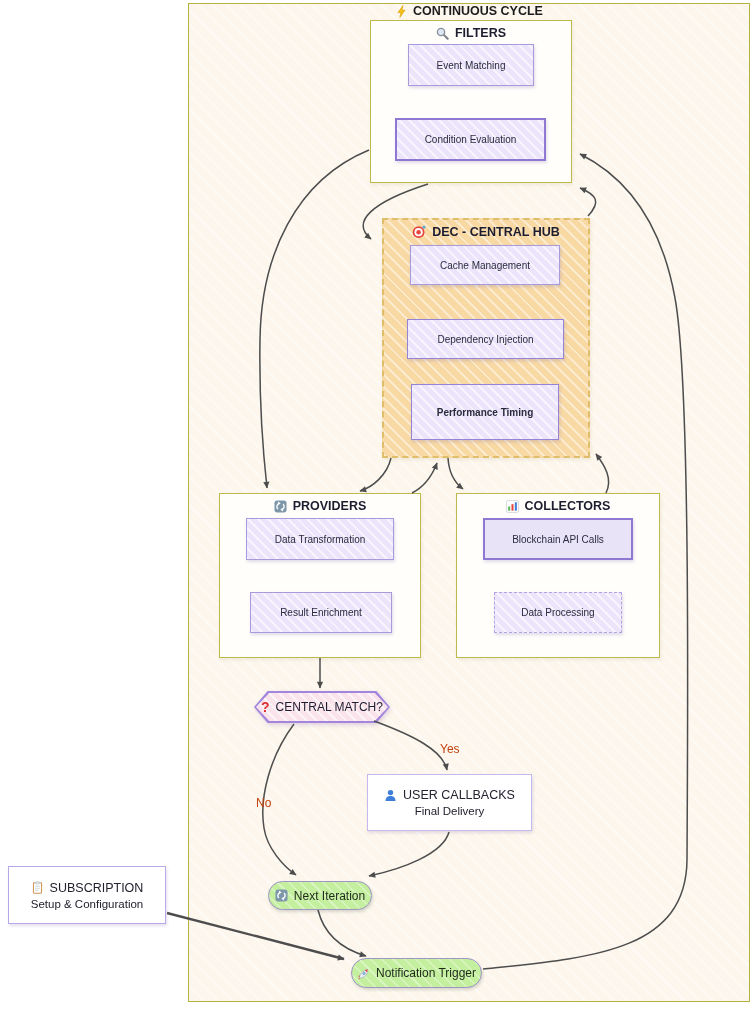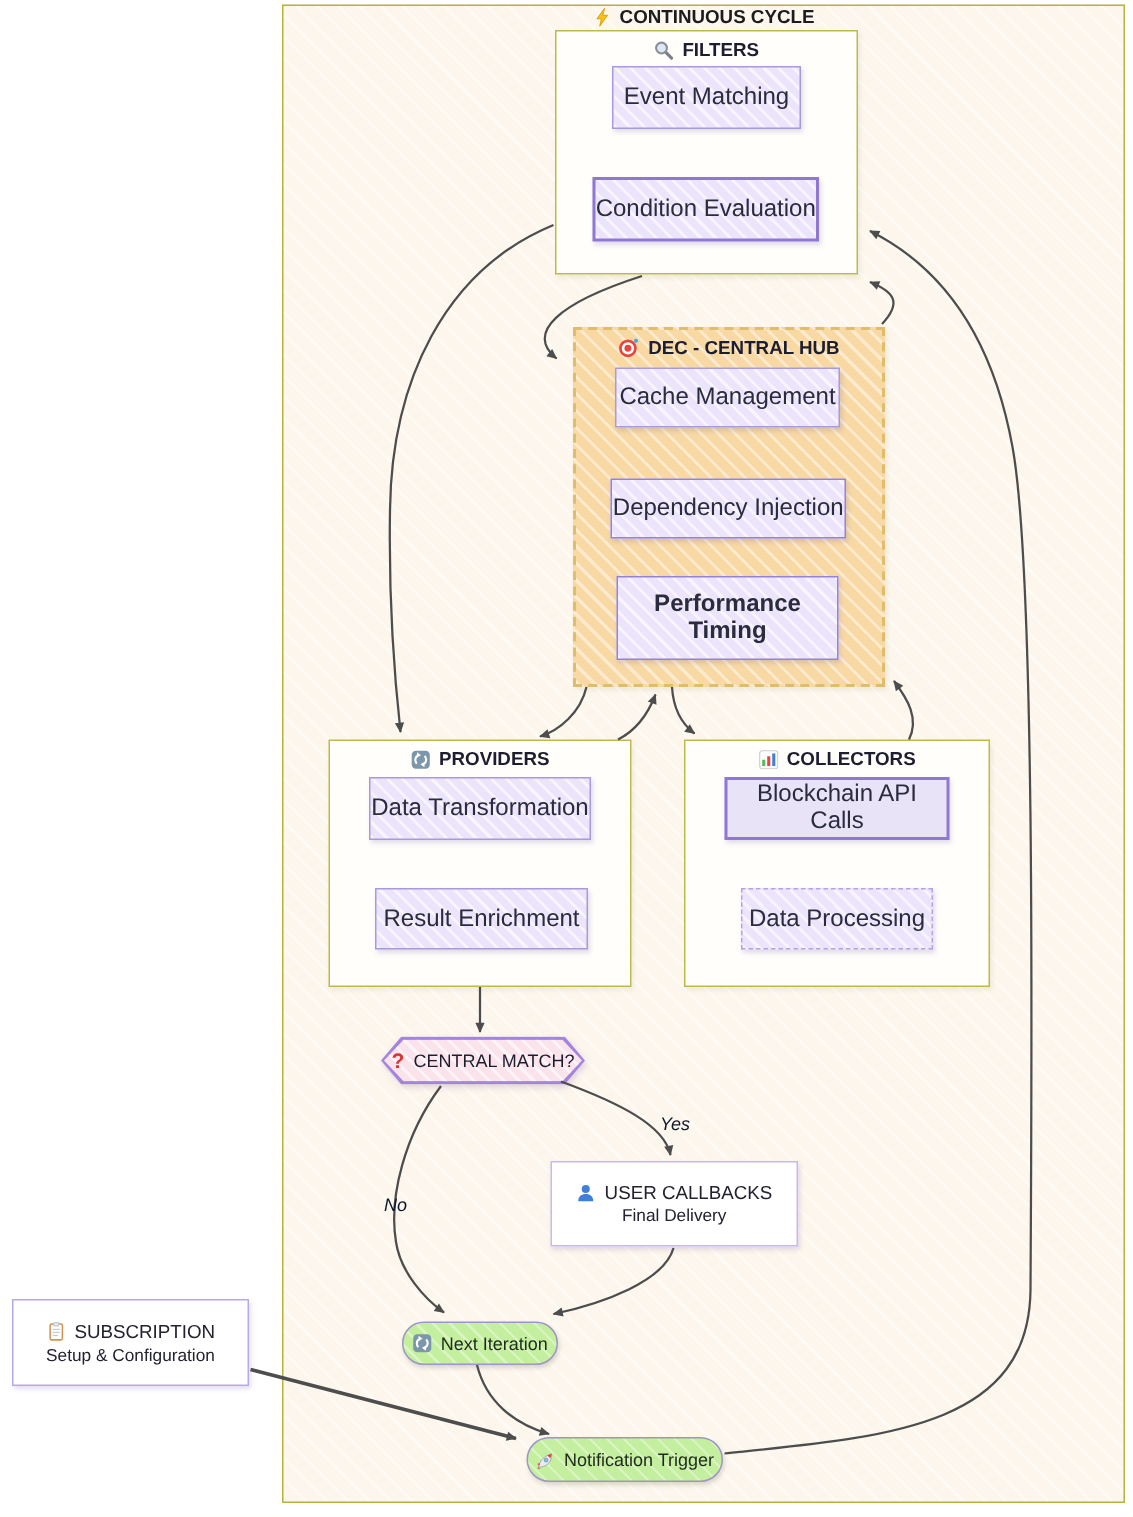--- a/index.html
+++ b/index.html
@@ -18,22 +18,22 @@
     position:absolute; left:188px; top:4px; width:562px; text-align:center;
     font-size:12.5px; font-weight:bold; color:#1c1c1c; z-index:4;
     display:flex; align-items:center; justify-content:center; gap:5px;
   }
 
   
   svg.edges { position:absolute; left:0; top:0; width:755px; height:1011px; z-index:3; pointer-events:none; }
   .edge { fill:none; stroke:#4d4d4d; stroke-width:1.5px; }
   .edge.thick { stroke-width:2.4px; }
   .edge-label {
-    position:absolute; font-size:12px; color:#0f172a; z-index:4;
-    background:transparent; padding:0 2px;font-style:italic;
+    position:absolute; font-size:12px; color:#c2410c; z-index:4;
+    background:transparent; padding:0 2px;
   }
 
   
   .grp {
     position:absolute; background:#fffefb; border:1.4px solid #bdb94b; z-index:1;
     box-shadow:1px 2px 3px rgba(150,140,90,.12);
   }
   .grp.hub {
     background:
       repeating-linear-gradient(45deg, rgba(255,255,255,.45) 0 2px, rgba(255,255,255,0) 2px 8px),
@@ -42,21 +42,21 @@
   }
   .grp-title {
     position:absolute; left:0; top:5px; width:100%; text-align:center;
     font-size:12.5px; font-weight:bold; color:#1d1d30;
     display:flex; align-items:flex-end; justify-content:center; gap:6px;
   }
 
   
   .node {
     position:absolute; display:flex; align-items:center; justify-content:center;
-    font-size:16px; color:#2b2b3e; text-align:center; z-index:2;
+    font-size:10px; color:#2b2b3e; text-align:center; z-index:2;
     background:#e9e3f8; border:1.4px solid #a89bdc;
     box-shadow:1px 2px 3px rgba(120,100,170,.22);
   }
   .node.hatch {
     background:
       repeating-linear-gradient(45deg, rgba(255,255,255,.6) 0 2px, rgba(255,255,255,0) 2px 7px),
       #ebe4fa;
   }
   .node.strong { border:2px solid #8f78d2; }
   .node.mid    { border:1.7px solid #9583d6; }

